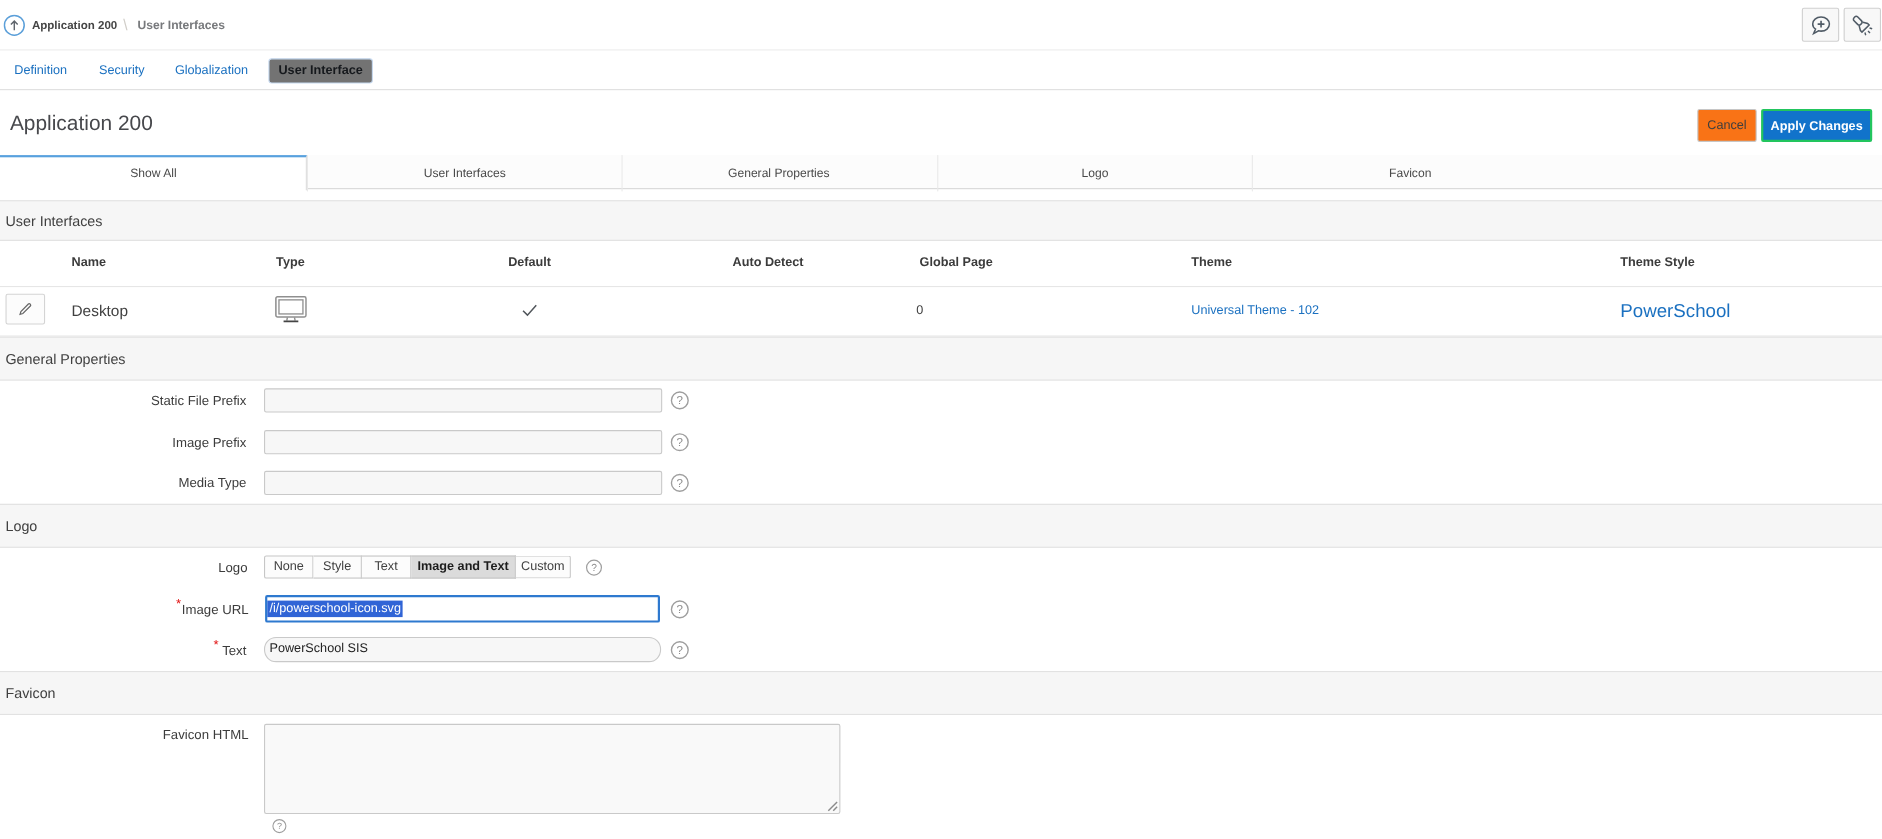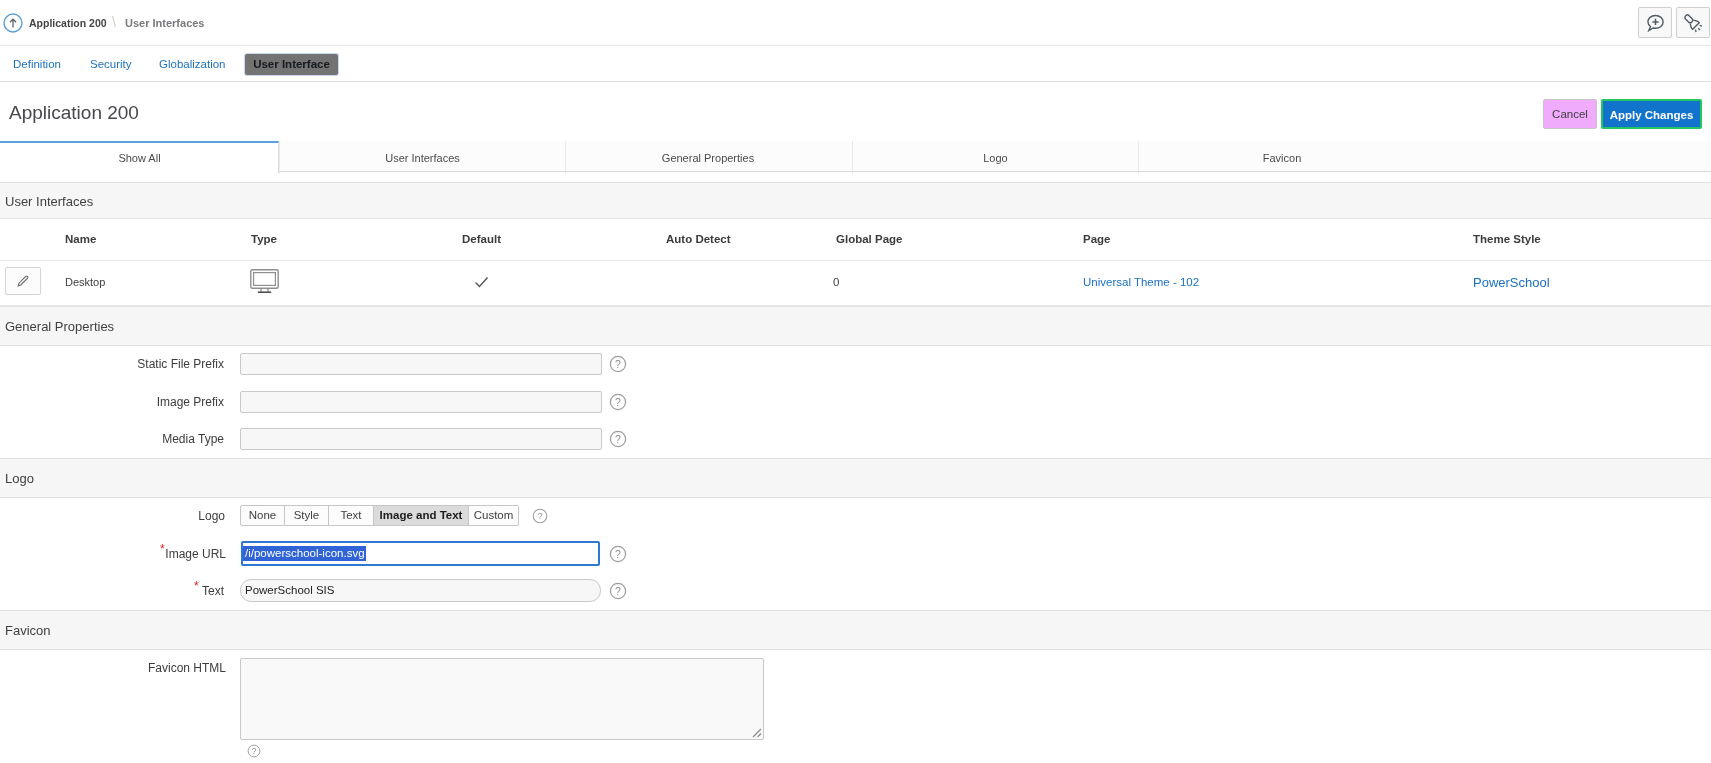--- a/index.html
+++ b/index.html
@@ -44,62 +44,62 @@
     </svg>
   </div>
 
   <div class="abs" style="left:0;top:46px;width:1711px;height:36px;border-bottom:1px solid #dedede;background:#fff;"></div>
   <div class="abs" style="left:13px;top:46px;height:36px;line-height:36px;font-size:11.5px;color:#1a70c0;">Definition</div>
   <div class="abs" style="left:90px;top:46px;height:36px;line-height:36px;font-size:11.5px;color:#1a70c0;">Security</div>
   <div class="abs" style="left:159px;top:46px;height:36px;line-height:36px;font-size:11.5px;color:#1a70c0;">Globalization</div>
   <div class="abs" style="left:244px;top:53px;width:95px;height:23px;background:#737373;border:1px solid #c6d9f0;border-radius:3px;text-align:center;line-height:21px;font-size:11.5px;font-weight:bold;color:#16191d;">User Interface</div>
 
   <div class="abs" style="left:9px;top:102px;font-size:19px;color:#47484c;">Application 200</div>
-  <div class="abs" style="left:1543px;top:99px;width:54px;height:30px;background:#f0abfc;border:1px solid #c6c6c6;border-radius:2px;text-align:center;line-height:28px;font-size:11.5px;color:#3e3e3e;">Cancel</div>
+  <div class="abs" style="left:1543px;top:99px;width:54px;height:30px;background:#f97316;border:1px solid #c6c6c6;border-radius:2px;text-align:center;line-height:28px;font-size:11.5px;color:#3e3e3e;">Cancel</div>
   <div class="abs" style="left:1601px;top:99px;width:101px;height:30px;background:#1173cb;border:2px solid #22c55e;border-radius:2px;text-align:center;line-height:28px;font-size:11.5px;font-weight:bold;color:#fff;">Apply Changes</div>
 
   <div class="abs" style="left:0;top:141px;width:1711px;height:31px;background:#fcfcfc;border-bottom:1px solid #d8d8d8;"></div>
   <div class="abs" style="left:0;top:141px;width:279px;height:32px;background:#fff;border-top:2px solid #58a1de;border-right:1px solid #dcdcdc;"></div>
   <div class="abs" style="left:0;top:141px;width:279px;height:33px;text-align:center;line-height:34px;font-size:11px;color:#4a4a4a;">Show All</div>
   <div class="abs" style="left:279px;top:141px;width:286px;height:33px;text-align:center;line-height:34px;font-size:11px;color:#4a4a4a;border-left:1px solid #e9e9e9;">User Interfaces</div>
   <div class="abs" style="left:565px;top:141px;width:285px;height:33px;text-align:center;line-height:34px;font-size:11px;color:#4a4a4a;border-left:1px solid #e9e9e9;">General Properties</div>
   <div class="abs" style="left:852px;top:141px;width:286px;height:33px;text-align:center;line-height:34px;font-size:11px;color:#4a4a4a;border-left:1px solid #e9e9e9;">Logo</div>
   <div class="abs" style="left:1138px;top:141px;width:287px;height:33px;text-align:center;line-height:34px;font-size:11px;color:#4a4a4a;border-left:1px solid #e9e9e9;">Favicon</div>
 
   <div class="bar" style="top:182px;height:37px;">
       <span>User Interfaces</span>
     </div>
 
   <div class="thead" style="left:65px;">Name</div>
   <div class="thead" style="left:251px;">Type</div>
   <div class="thead" style="left:462px;">Default</div>
   <div class="thead" style="left:666px;">Auto Detect</div>
   <div class="thead" style="left:836px;">Global Page</div>
-  <div class="thead" style="left:1083px;">Page</div>
+  <div class="thead" style="left:1083px;">Theme</div>
   <div class="thead" style="left:1473px;">Theme Style</div>
   <div class="abs" style="left:0;top:260px;width:1711px;height:0;border-top:1px solid #e6e6e6;"></div>
 
   <div class="abs" style="left:5px;top:267px;width:36px;height:28px;background:#fcfcfc;border:1px solid #d4d4d4;border-radius:2px;display:flex;align-items:center;justify-content:center;">
     <svg width="14" height="14" viewBox="0 0 14 14">
       <path d="M2.2 11.8 L3 9.2 L9.8 2.4 C10.2 2 10.9 2 11.3 2.4 L11.6 2.7 C12 3.1 12 3.8 11.6 4.2 L4.8 11 L2.2 11.8 Z" fill="none" stroke="#676767" stroke-width="1.1"></path>
     </svg>
   </div>
-  <div class="abs" style="left:65px;top:260px;height:45px;line-height:45px;font-size:11px;color:#404040;">Desktop</div>
+  <div class="abs" style="left:65px;top:260px;height:45px;line-height:45px;font-size:14px;color:#404040;">Desktop</div>
   <svg class="abs" style="left:250px;top:269px;" width="29" height="25" viewBox="0 0 29 25">
     <rect x="0.8" y="0.8" width="27.4" height="18.4" rx="1.5" fill="none" stroke="#8f8f8f" stroke-width="1.4"></rect>
     <rect x="3.6" y="3.6" width="21.8" height="12.8" fill="none" stroke="#8f8f8f" stroke-width="1.2"></rect>
     <path d="M11.3 19.5 L10.7 22.5 M17.7 19.5 L18.3 22.5" fill="none" stroke="#8f8f8f" stroke-width="1.3"></path>
     <path d="M7.8 23.2 L21.2 23.2" fill="none" stroke="#454545" stroke-width="1.5"></path>
   </svg>
   <svg class="abs" style="left:474px;top:276px;" width="15" height="13" viewBox="0 0 15 13">
     <path d="M1.5 6.5 L5.5 10.5 L13.5 1.5" fill="none" stroke="#52575c" stroke-width="1.4"></path>
   </svg>
   <div class="abs" style="left:833px;top:260px;height:45px;line-height:45px;font-size:11.5px;color:#404040;">0</div>
   <div class="abs" style="left:1083px;top:260px;height:45px;line-height:45px;font-size:11.5px;"><span class="lnk">Universal Theme - 102</span></div>
-  <div class="abs" style="left:1473px;top:260px;height:45px;line-height:45px;font-size:13px;"><span class="lnk">PowerSchool</span></div>
+  <div class="abs" style="left:1473px;top:260px;height:45px;line-height:45px;font-size:17px;"><span class="lnk">PowerSchool</span></div>
   <div class="abs" style="left:0;top:305px;width:1711px;height:0;border-top:1px solid #e6e6e6;"></div>
 
   <div class="bar" style="top:306px;">
       <span>General Properties</span>
     </div>
 
   <div class="lbl" style="left:0;top:357px;width:224px;text-align:right;">Static File Prefix</div>
   <div class="inp" style="left:240px;top:353px;width:362px;height:22px;"></div>
   <svg class="abs" style="left:609px;top:355px;" width="18" height="18" viewBox="0 0 18 18">
     <circle cx="9" cy="9" r="7.6" fill="none" stroke="#9e9e9e" stroke-width="1.25"></circle>

